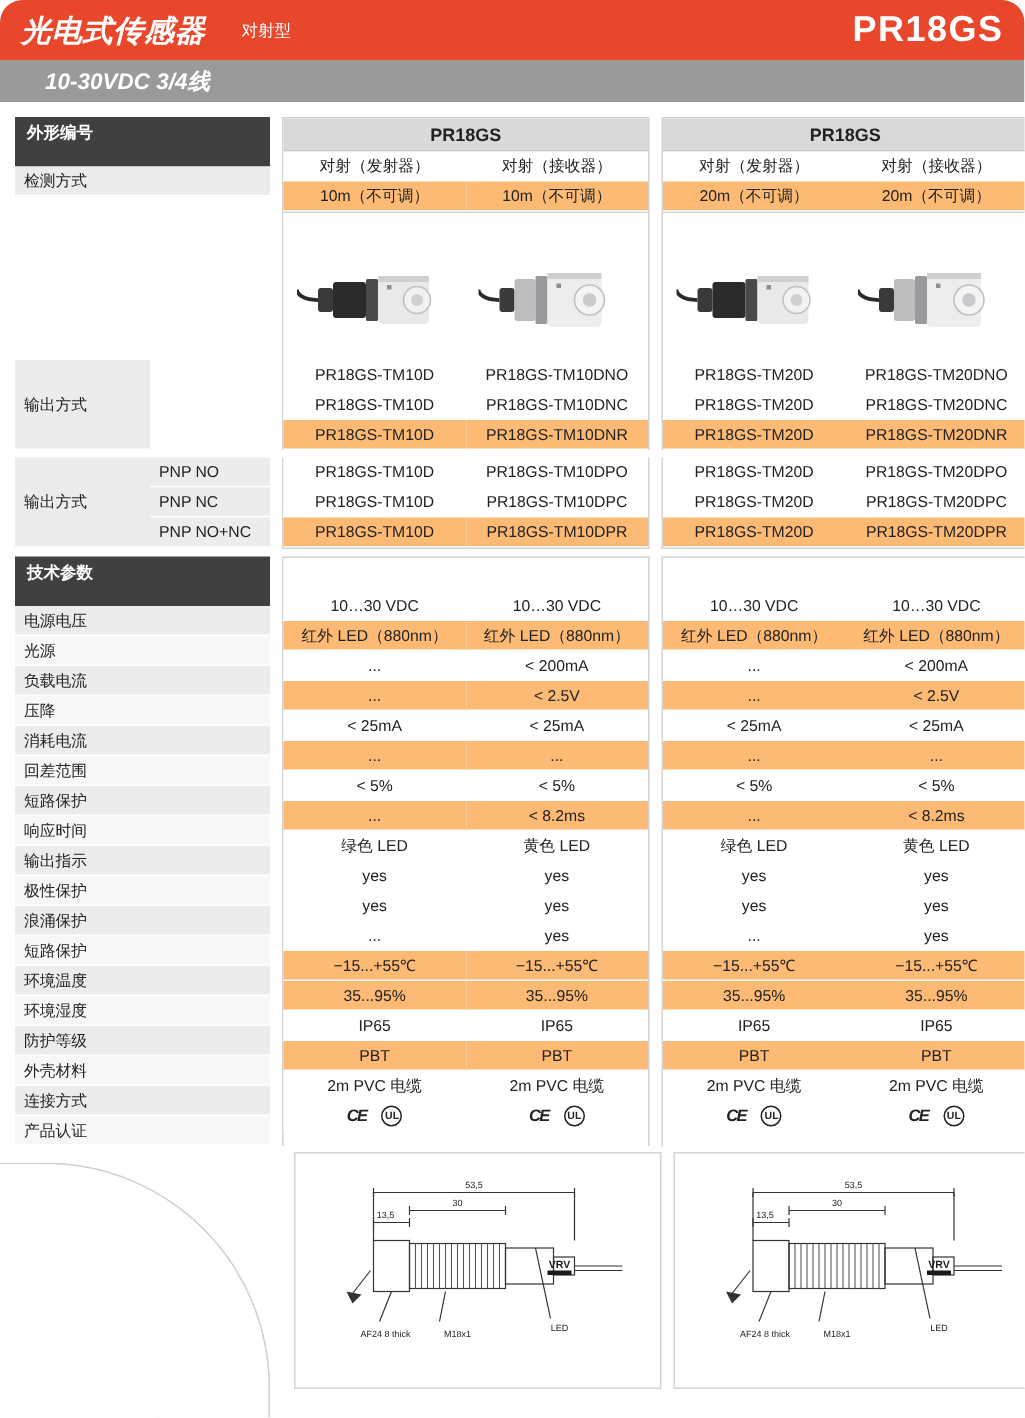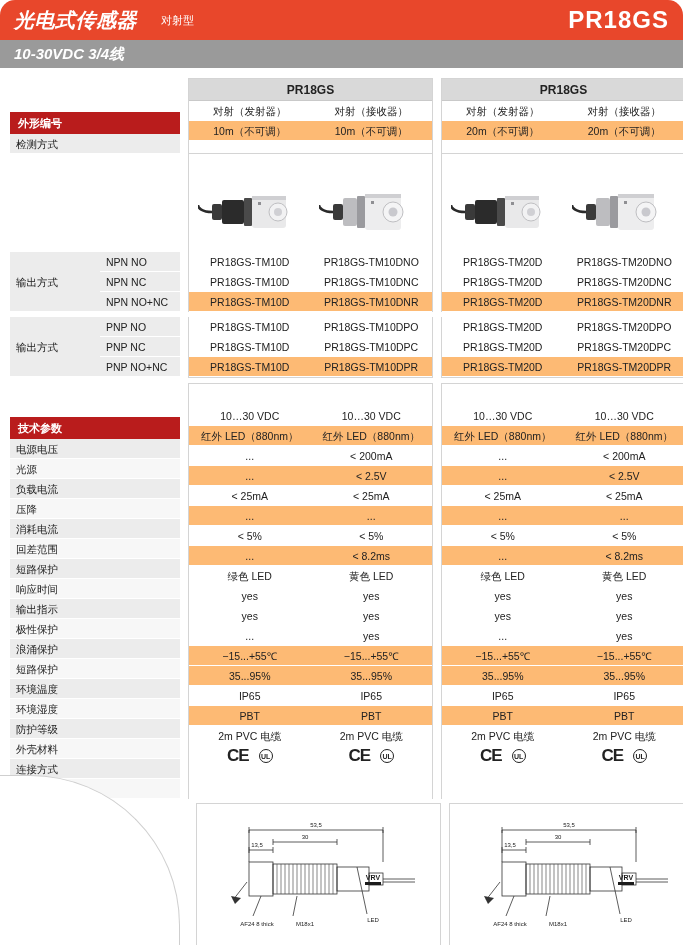--- a/index.html
+++ b/index.html
@@ -19,37 +19,37 @@
   }
   .hdr-title {
     font-size: 20px; font-weight: bold; font-style: italic; letter-spacing: 0.5px;
   }
   .hdr-sub { font-size: 11px; margin-left: 24px; font-weight: normal; }
   .hdr-model {
     margin-left: auto; font-size: 24px; font-weight: bold; letter-spacing: 1px;
   }
   .subhdr {
     height: 28px; background: #9a9a9a; color: #fff;
-    display: flex; align-items: center; padding: 0 14px;
+    display: flex; align-items: center; padding: 0 30px;
     font-size: 15px; font-style: italic; font-weight: bold;
   }
 
   
   .body-wrap { position: relative; padding: 10px 10px 0 10px; }
 
   
   .grid { display: flex; }
   .lbl-col { width: 170px; flex: 0 0 170px; }
   .group { width: 245px; flex: 0 0 245px; margin-left: 8px; border: 1px solid #d4d4d4; background:#fff; }
   .group.second { margin-left: 8px; }
 
   
   .sec-bar {
-    background: #b91c1c; color: #fff; font-size: 11px; font-weight: bold;
-    padding: 4px 8px; height: 22px; line-height: 14px; margin-top: 34px;
+    background: #404040; color: #fff; font-size: 11px; font-weight: bold;
+    padding: 4px 8px; height: 33px; line-height: 14px;
   }
   .grp-title {
     background: #d9d9d9; color: #222; font-size: 12px; font-weight: bold;
     text-align: center; height: 22px; line-height: 22px; border-bottom: 1px solid #c9c9c9;
   }
 
   .row { display: flex; }
   .cell {
     font-size: 10.5px; color: #222; height: 20px; line-height: 20px;
     padding: 0 6px; overflow: hidden; white-space: nowrap;
@@ -74,21 +74,21 @@
   .draw-box { width: 245px; flex: 0 0 245px; margin-left: 8px; border: 1px solid #d4d4d4; height: 158px; position: relative; background: #fff; }
   .draw-box.second { margin-left: 8px; }
 
   
   .curve {
     position: absolute; left: 0; bottom: 0; width: 180px; height: 170px;
     border-top-right-radius: 150px; border: 1px solid #cfcfcf;
     border-left: none; border-bottom: none; background: #fff;
   }
   .certs { display: flex; align-items: center; justify-content: center; gap: 10px; height: 20px; }
-  .ce { font-size: 17px; font-weight: bold; letter-spacing: -1px;}
+  .ce { font-size: 11px; font-weight: bold; font-style: italic; letter-spacing: -1px;}
   .ul {
     width: 14px; height: 14px; border: 1.2px solid #222; border-radius: 50%;
     font-size: 7px; line-height: 13px; text-align: center; font-weight: bold;
   }
 </style>
 </head>
 <body>
 
 <div class="page">
 
@@ -193,25 +193,20 @@
             </svg>
           </div>
         </div>
       </div>
     </div>
 
     <div class="grid">
       <div class="lbl-col">
         <div class="row">
           <div class="cell lbl main-lbl" style="height:60px;line-height:60px;">输出方式</div>
-          <div style="flex:1">
-            <div class="cell lbl sub-lbl" style="width:100%">NPN NO</div>
-            <div class="cell lbl sub-lbl" style="width:100%">NPN NC</div>
-            <div class="cell lbl sub-lbl" style="width:100%">NPN NO+NC</div>
-          </div>
         </div>
       </div>
       <div class="group" style="border-top:none;border-bottom:none;">
         <div class="row">
           <div class="cell val plain">PR18GS-TM10D</div>
           <div class="cell val plain">PR18GS-TM10DNO</div>
         </div>
         <div class="row">
           <div class="cell val plain">PR18GS-TM10D</div>
           <div class="cell val plain">PR18GS-TM10DNC</div>

